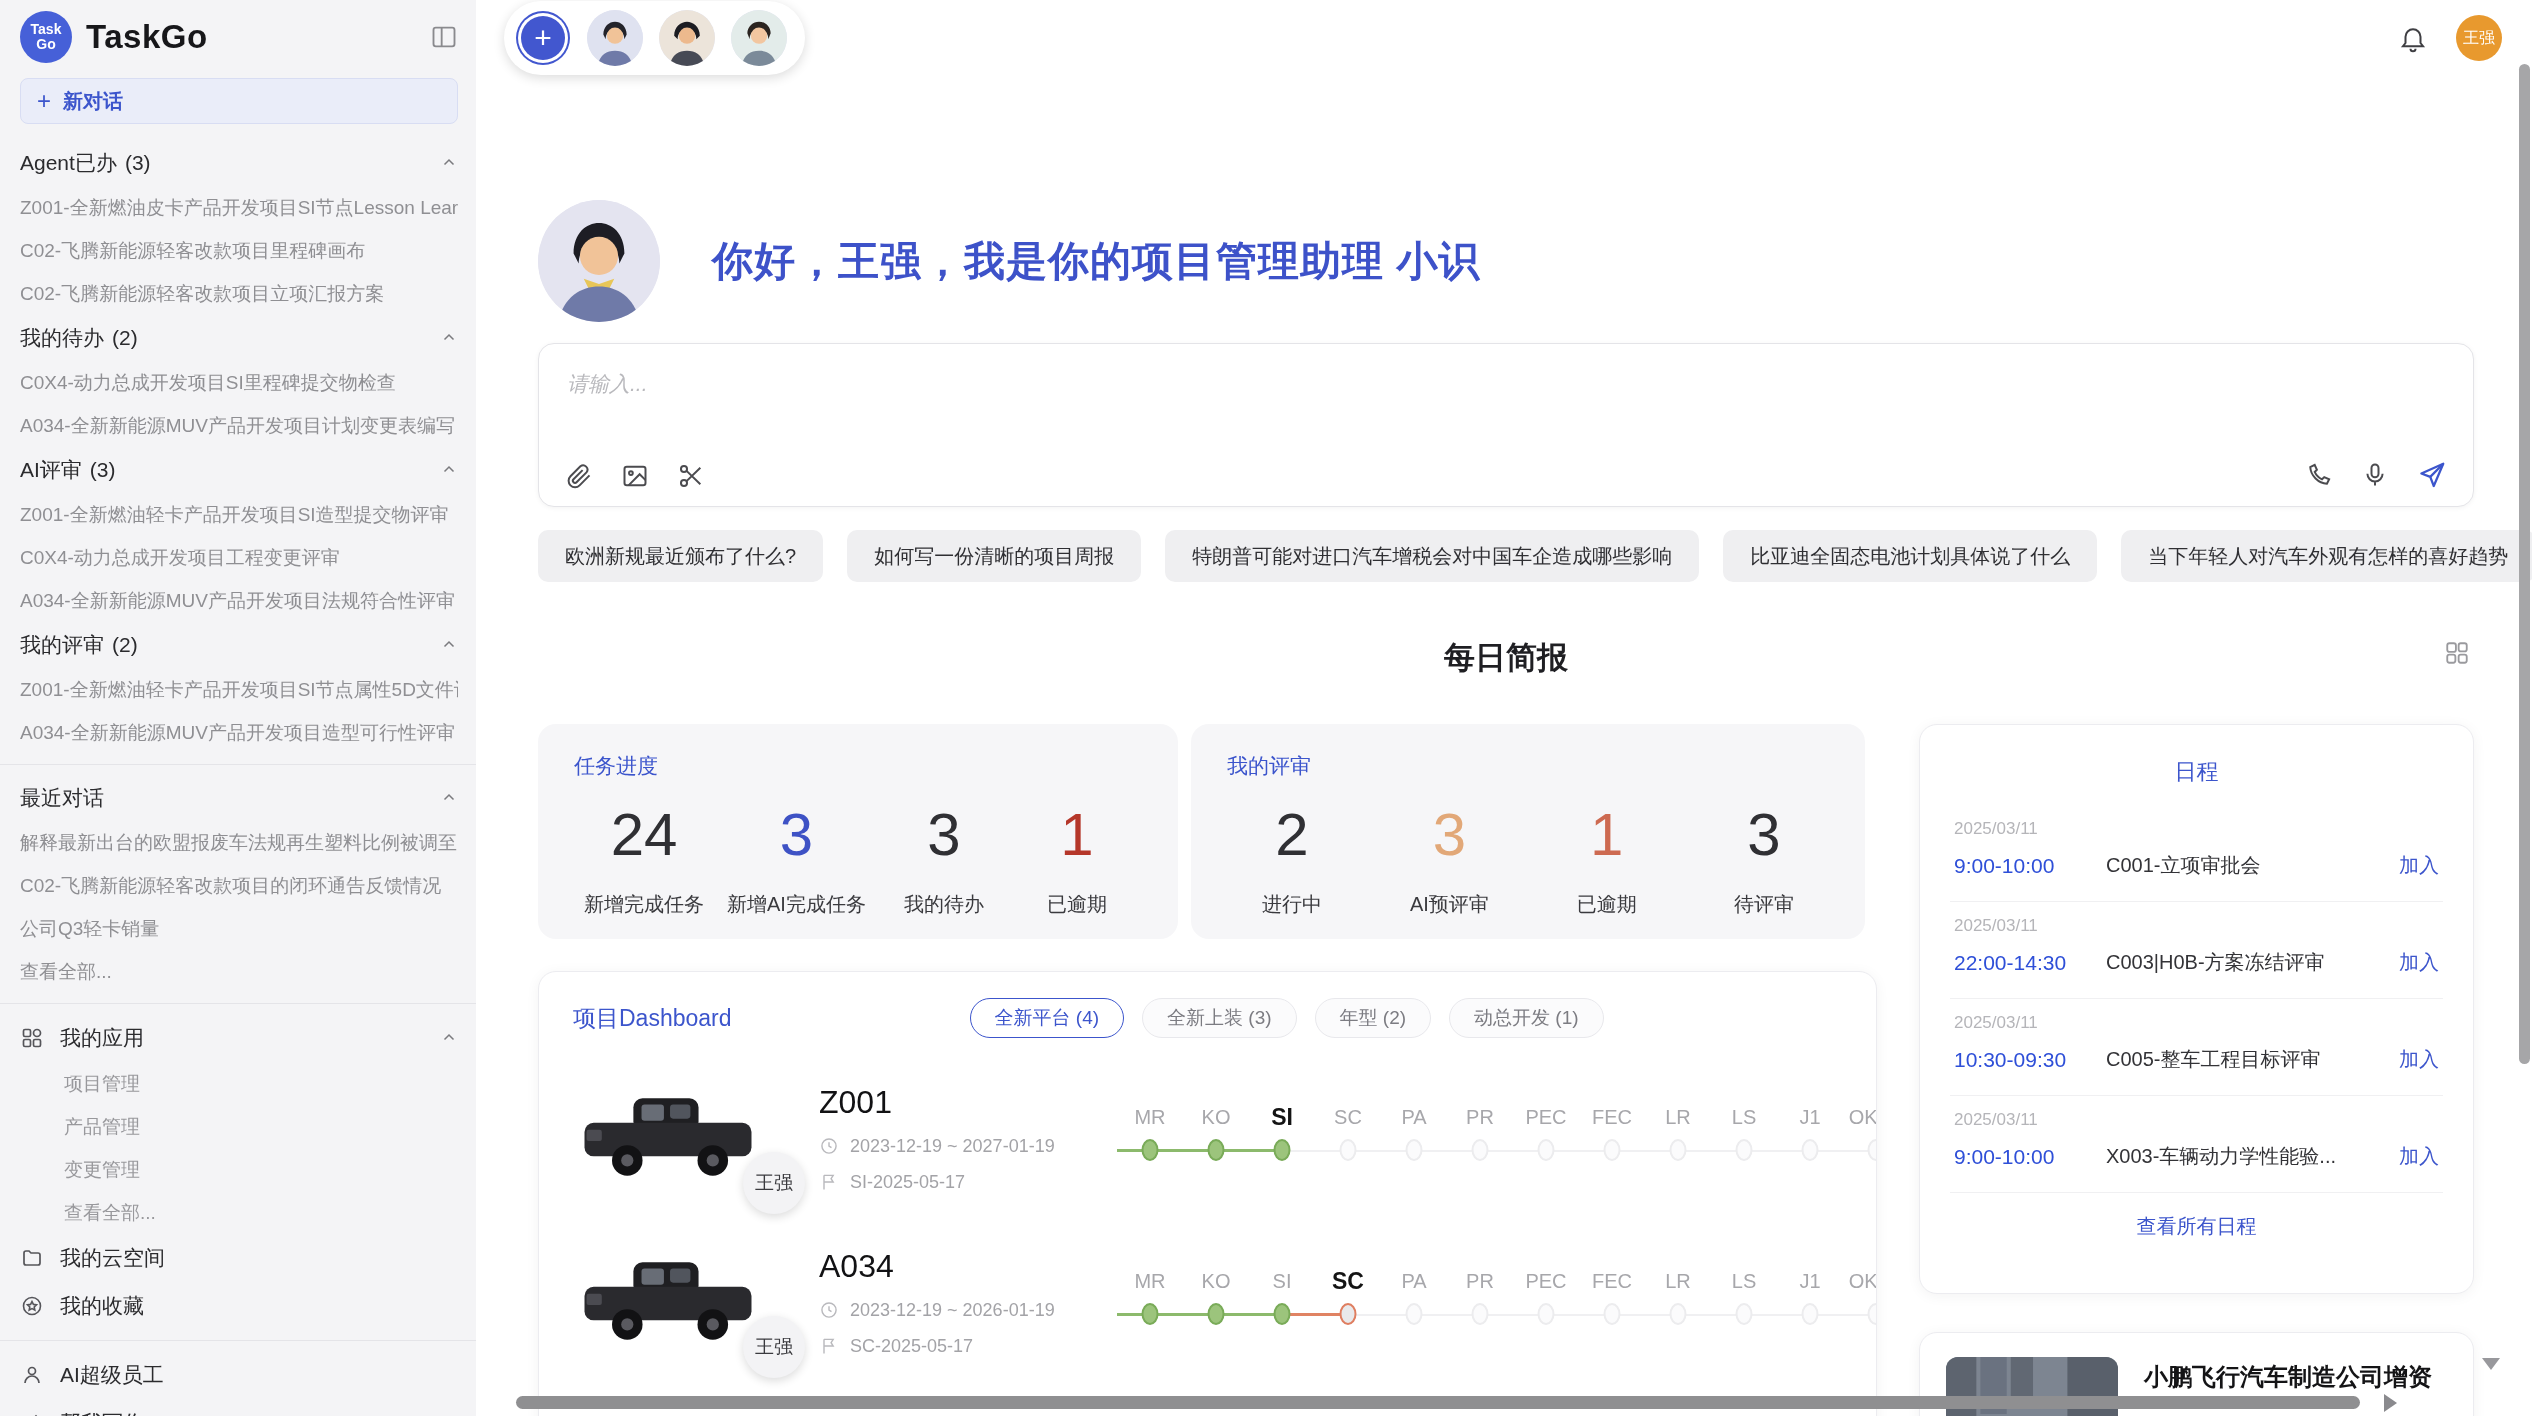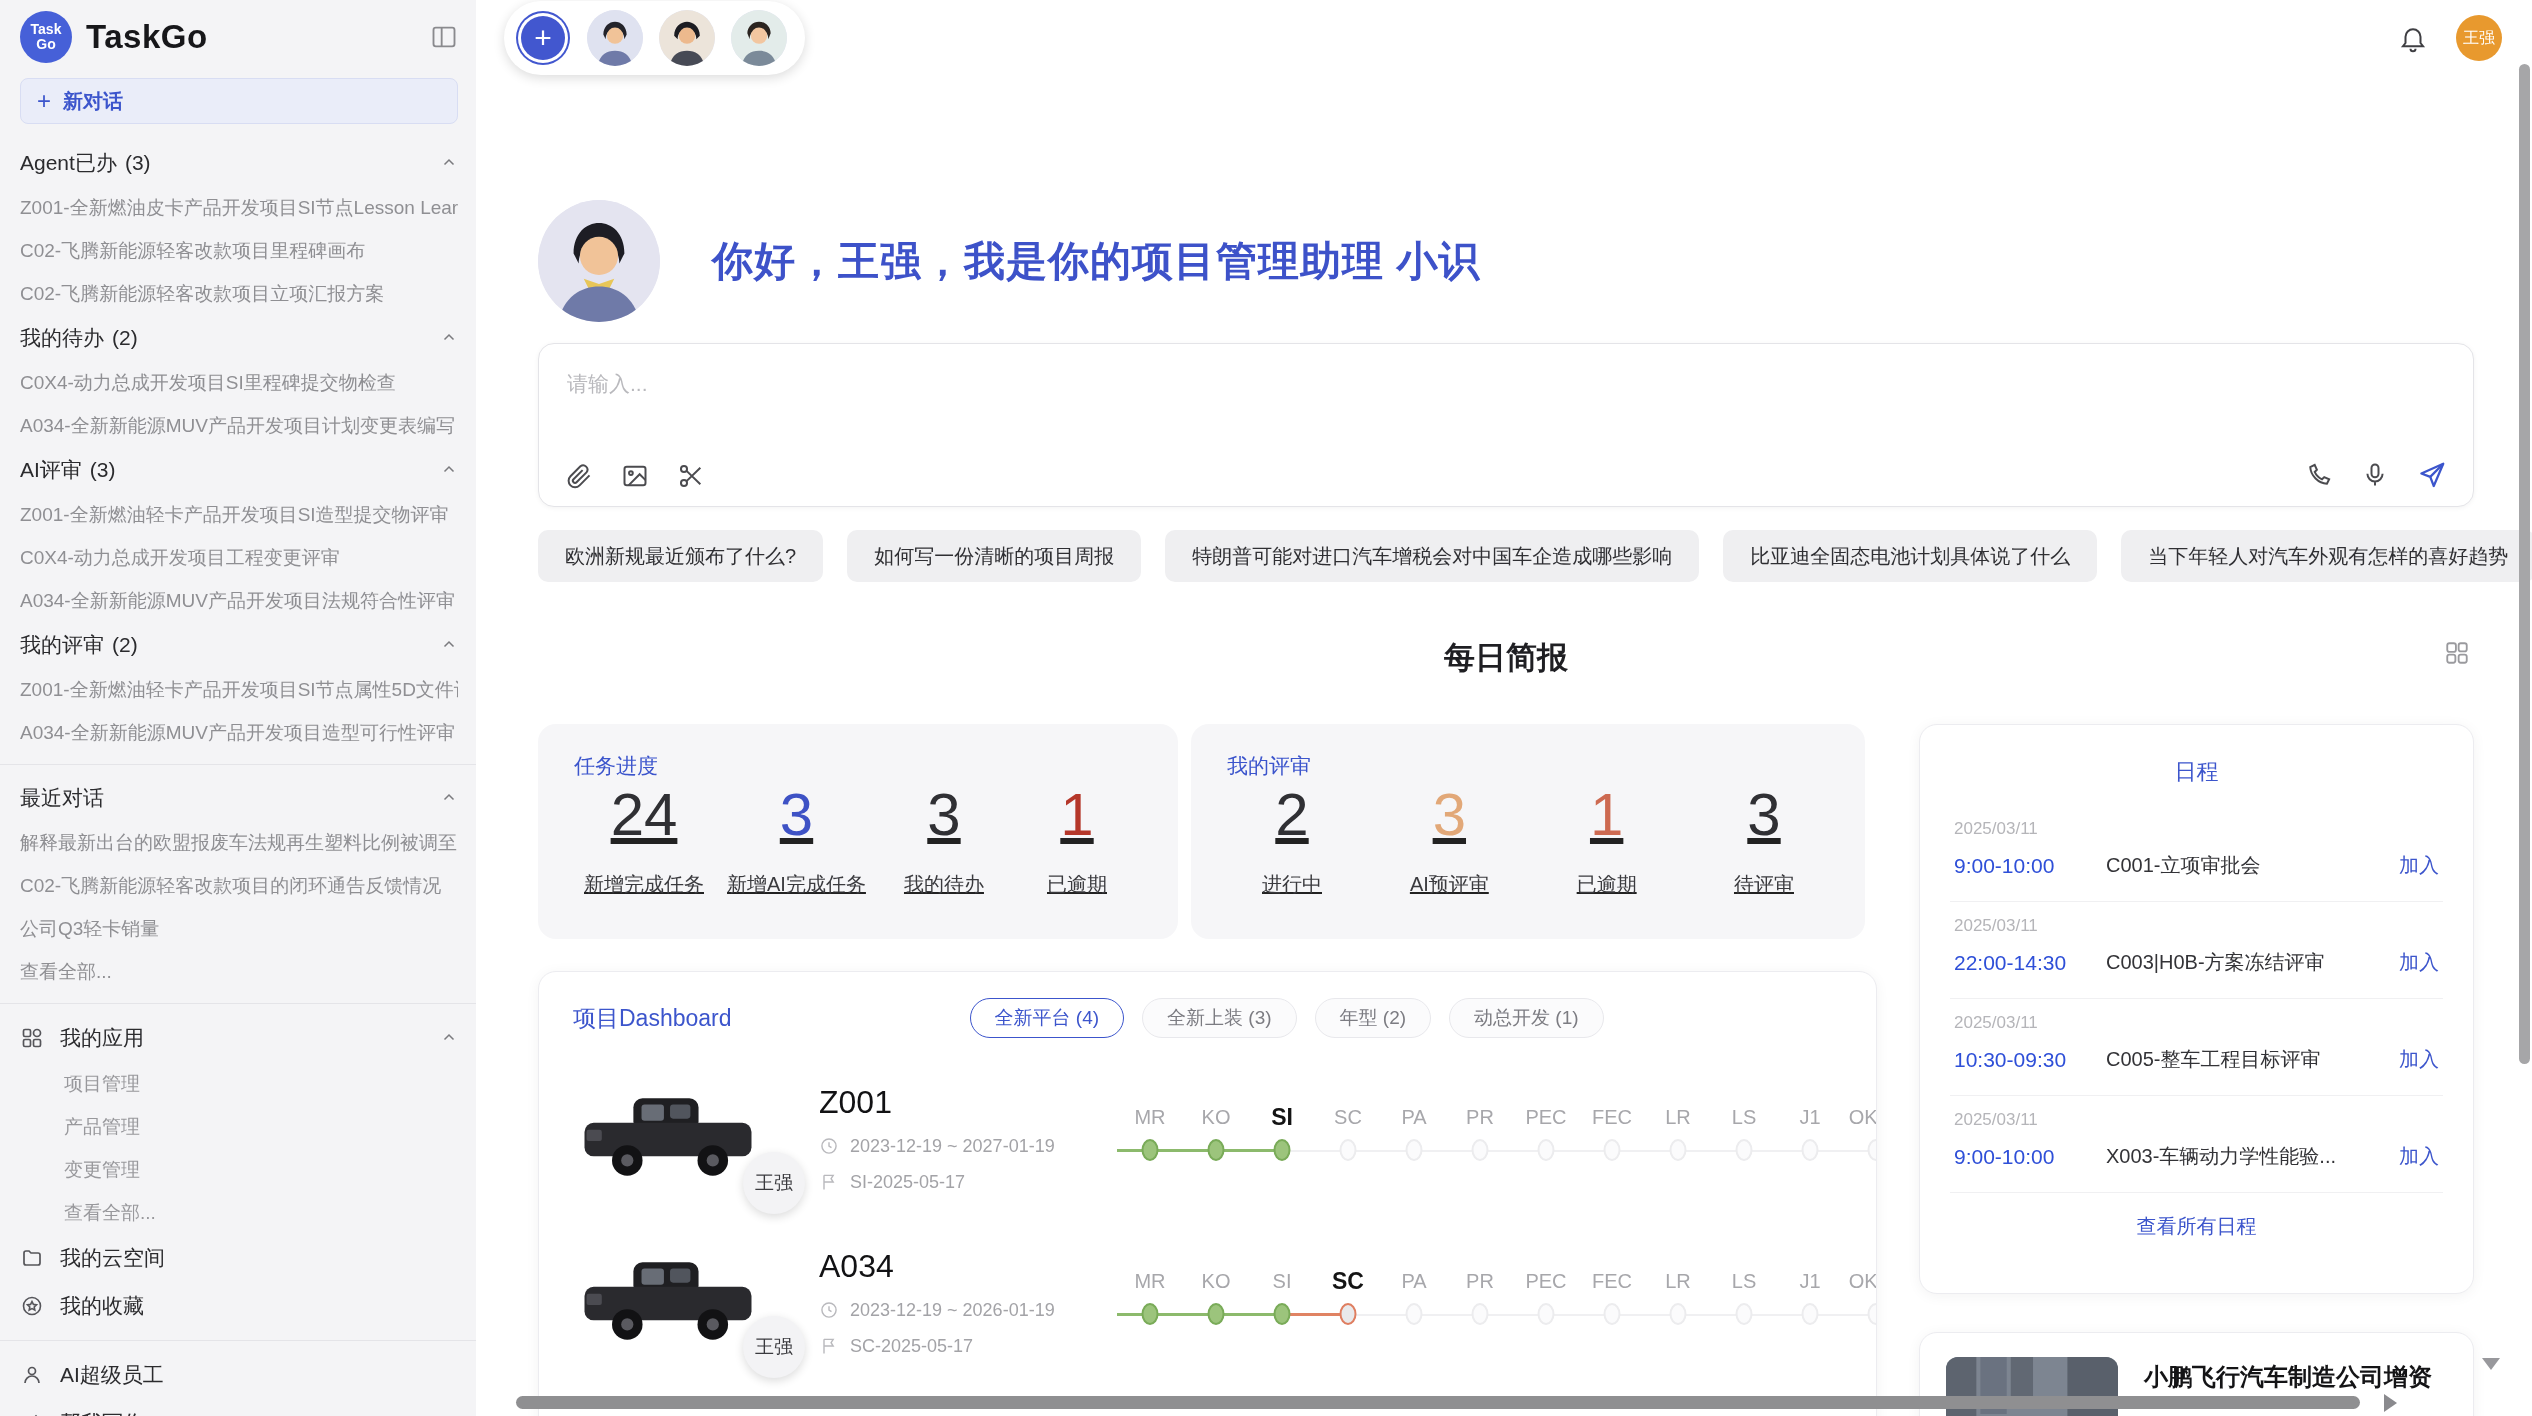--- a/index.html
+++ b/index.html
@@ -42,41 +42,41 @@
   .topbar-right { margin-left:auto; display:flex; align-items:center; gap:28px; }
   .user-badge { width:46px; height:46px; border-radius:50%; background:#e8992e; color:#fff;
           font-size:16px; display:flex; align-items:center; justify-content:center; cursor:pointer; }
 
   .content { margin-left:62px; width:1936px; }
   .greeting { display:flex; align-items:center; gap:52px; margin-top:124px; }
   .greet-avatar { width:122px; height:122px; border-radius:50%; overflow:hidden; background:#e4e4f0; flex-shrink:0; }
   .greet-title { font-size:41px; font-weight:700; color:#3d52c9; letter-spacing:1px; }
 
   .composer { margin-top:21px; height:164px; border:1px solid #e4e4e8; border-radius:16px;
-          box-shadow:0 1px 5px rgba(0,0,0,.05); position:relative; padding:26px 28px; background:#fff; }
+          box-shadow:0 1px 5px rgba(0,0,0,.05); position:relative; padding:26px 28px; background:#fff;font-style:italic; }
   .composer .ph { font-size:21px; color:#b9b9bd; }
   .comp-icons { position:absolute; bottom:16px; display:flex; gap:28px; align-items:center; }
   .comp-icons.left { left:26px; } .comp-icons.right { right:26px; }
   .comp-icons .icon-btn svg { display:block; }
 
   .chips { display:flex; gap:24px; margin-top:23px; }
   .chip { background:#efeff1; border:none; border-radius:10px; padding:0 27px; height:52px;
           font-size:20px; color:#2f2f33; display:flex; align-items:center; cursor:pointer; white-space:nowrap; }
 
   .briefing-head { position:relative; margin-top:48px; height:56px; display:flex; align-items:center; justify-content:center; }
   .briefing-head h2 { font-size:31px; font-weight:700; color:#1f1f23; }
   .briefing-grid-btn { position:absolute; right:4px; top:10px; }
 
   .cols { display:flex; gap:42px; margin-top:38px; }
   .left-col { width:1339px; flex-shrink:0; }
   .stats-row { display:flex; gap:13px; }
   .stat-card { background:#f6f6f8; border-radius:18px; padding:28px 36px; height:215px; }
   .stat-card.c1 { width:640px; } .stat-card.c2 { width:674px; }
   .stat-card h3 { font-size:21px; font-weight:500; color:#3c55cc; }
-  .stat-grid { display:flex; justify-content:space-between; padding:0 10px;text-decoration:underline; }
+  .stat-grid { display:flex; justify-content:space-between; margin-top:20px; padding:0 10px; }
   .stat { text-align:center; min-width:110px; }
   .stat-num { font-size:60px; font-weight:500; color:#303034; }
   .stat-label { font-size:20px; color:#3a3a3e; margin-top:22px; }
 
   .dash-card { margin-top:32px; background:#fff; border:1px solid #ececf0; border-radius:18px;
           box-shadow:0 2px 14px rgba(0,0,0,.05); padding:26px 34px; height:560px; overflow:hidden; }
   .dash-head { display:flex; align-items:center; }
   .dash-title { font-size:23px; font-weight:400; color:#3c55cc; }
   .dash-tabs { display:flex; gap:18px; margin-left:238px; }
   .tab { height:40px; border-radius:22px; padding:0 24px; font-size:19px; display:flex; align-items:center;

